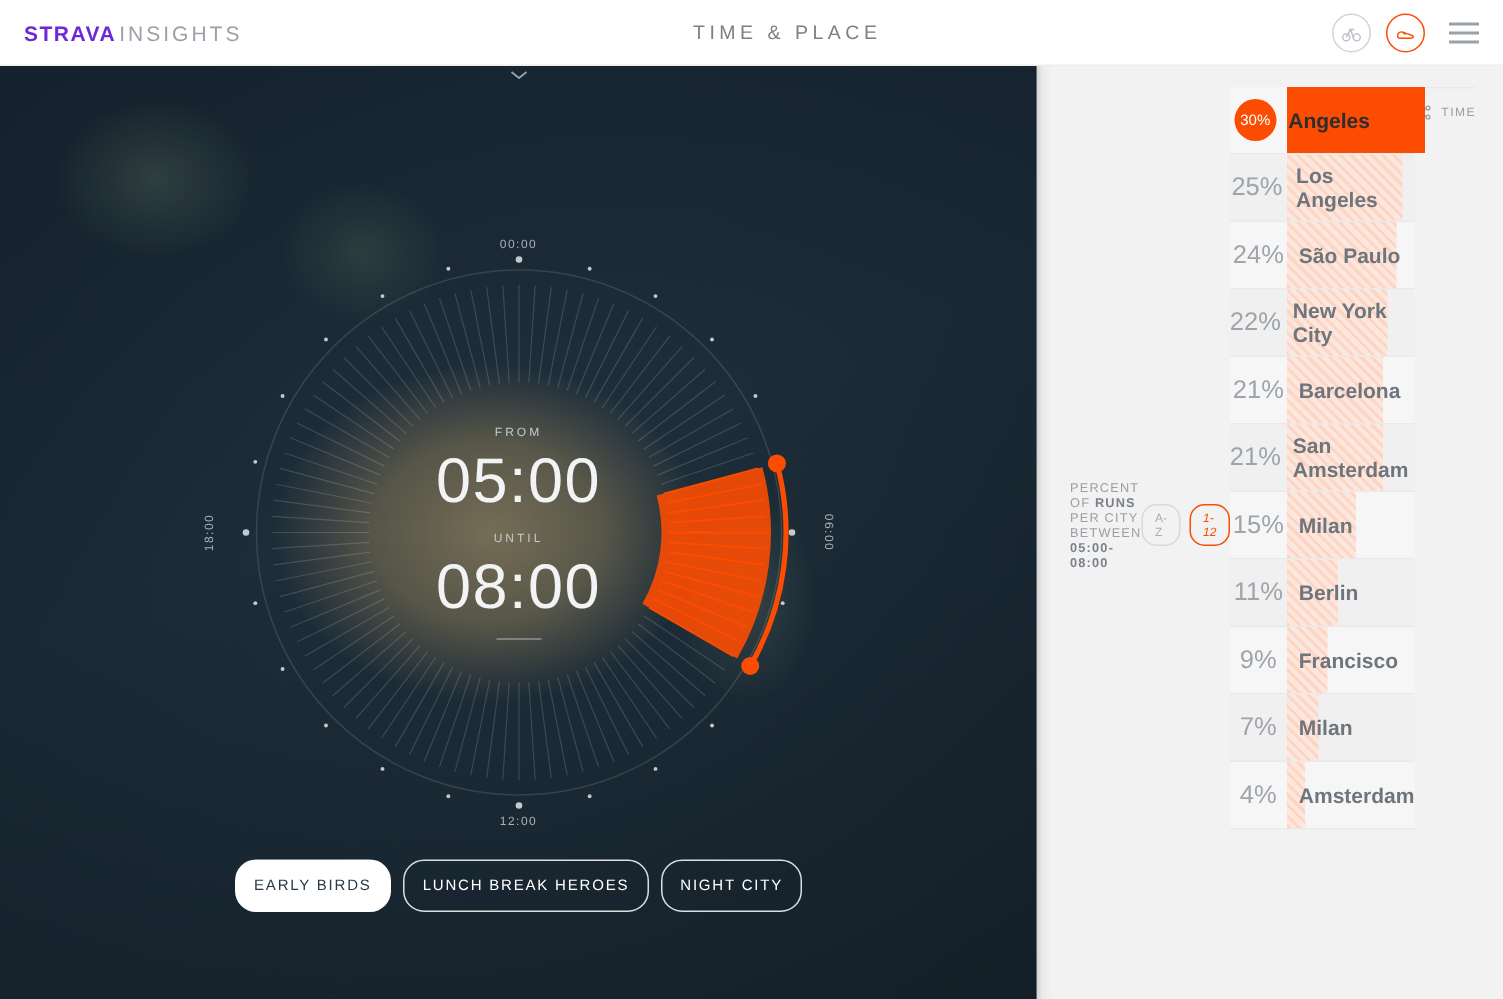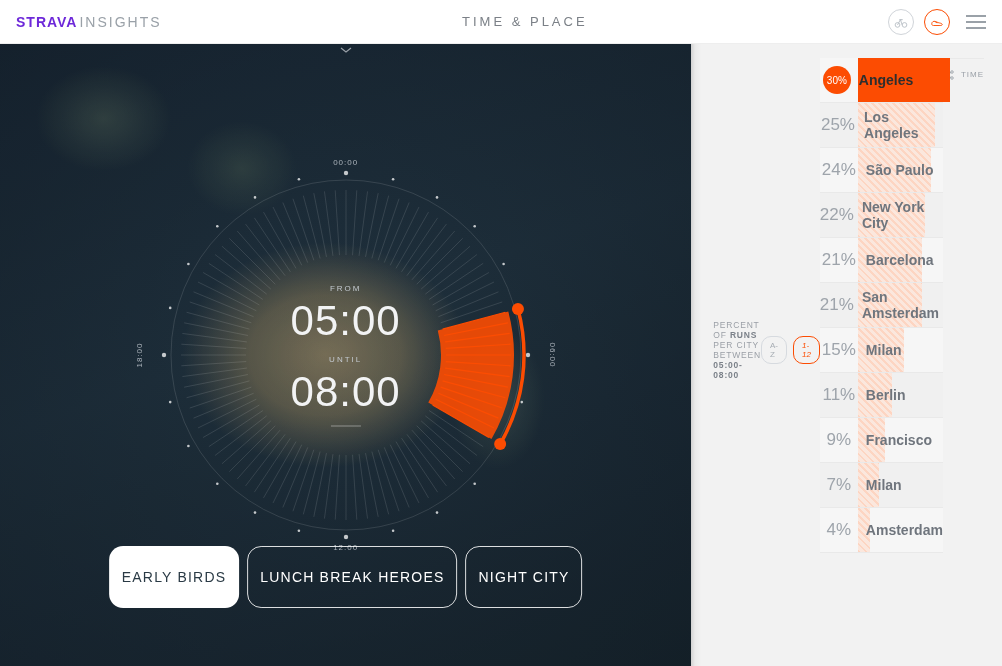--- a/index.html
+++ b/index.html
@@ -45,22 +45,22 @@
 
 .clock-wrap { position: absolute; left: 50%; top: 50%; transform: translate(-50%, -50%); }
 .clock-center { position:absolute; left:50%; top:50%; transform:translate(-50%,-50%); text-align:center; color:#f2f3f4; }
 .label-small { font-size:8px; letter-spacing:2px; color:#c3c9cf; margin-bottom:4px; }
 .time-big { font-size:42px; font-weight:200; letter-spacing:1px; }
 .divider { width:30px; height:1px; background:rgba(255,255,255,0.4); margin:10px auto 0; }
 .tick-label { position:absolute; font-size:8px; color:#a9b1b9; letter-spacing:1px; }
 
 .pills { position:absolute; bottom:58px; left:50%; transform:translateX(-50%); display:flex; gap:8px; }
 .pill {
-  border: 1px solid rgba(255,255,255,0.85); border-radius: 14px; padding: 22px 12px;
-  font-size: 14px; letter-spacing: 1.2px; color:#fff; cursor:pointer; white-space:nowrap;
+  border: 1px solid rgba(255,255,255,0.85); border-radius: 14px; padding: 11px 12px;
+  font-size: 10px; letter-spacing: 1.2px; color:#fff; cursor:pointer; white-space:nowrap;
 }
 .pill.active { background:#fff; color:#2a3a45; }
 
 .panel-header {
   display:flex; justify-content:space-between; align-items:center; margin-bottom:10px;
 }
 .ph-text { font-size:8.5px; letter-spacing:0.8px; color:#9a9fa6; }
 .ph-text strong { color:#7b8189; font-weight:600; }
 .sort-btns { display:flex; gap:6px; }
 .sort-btn {

